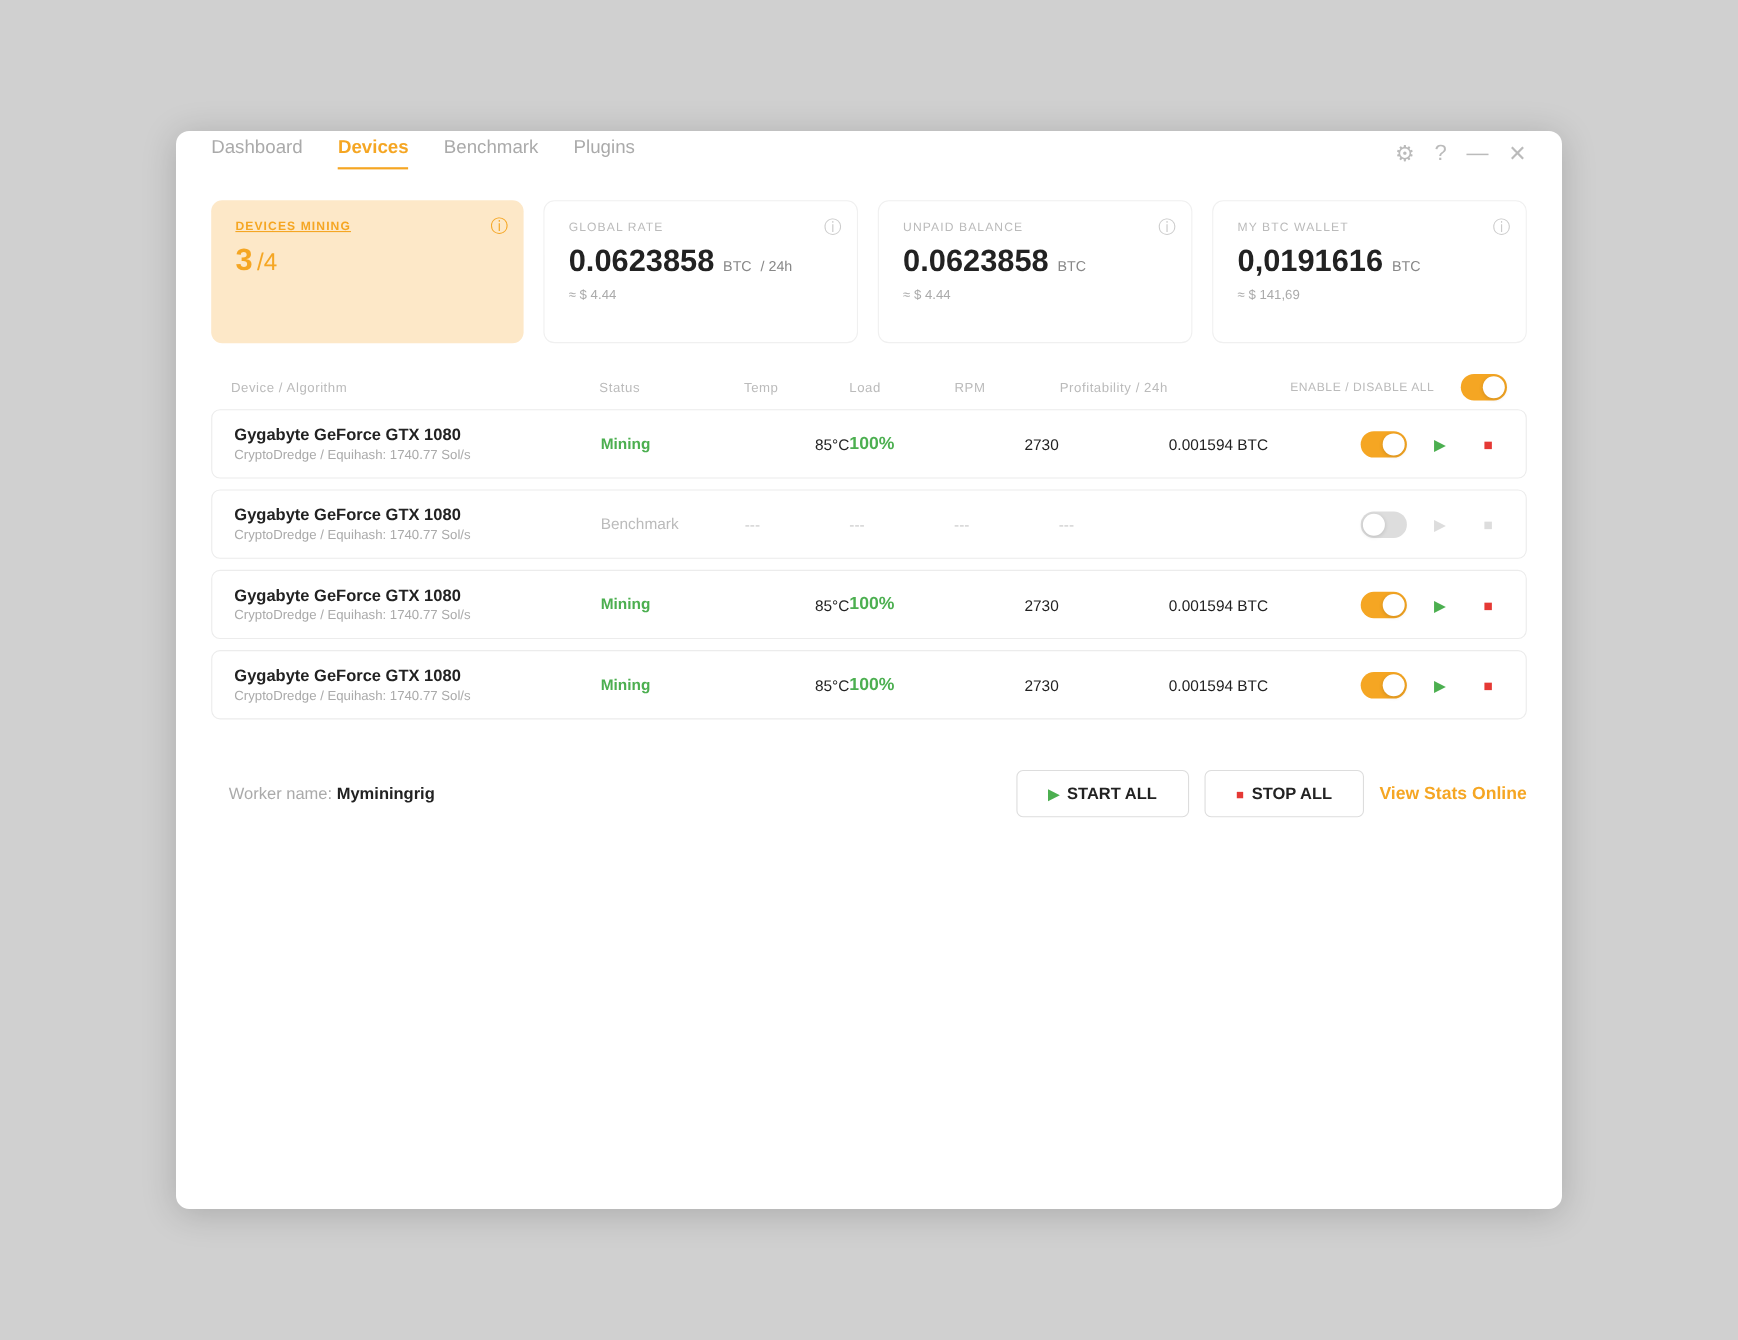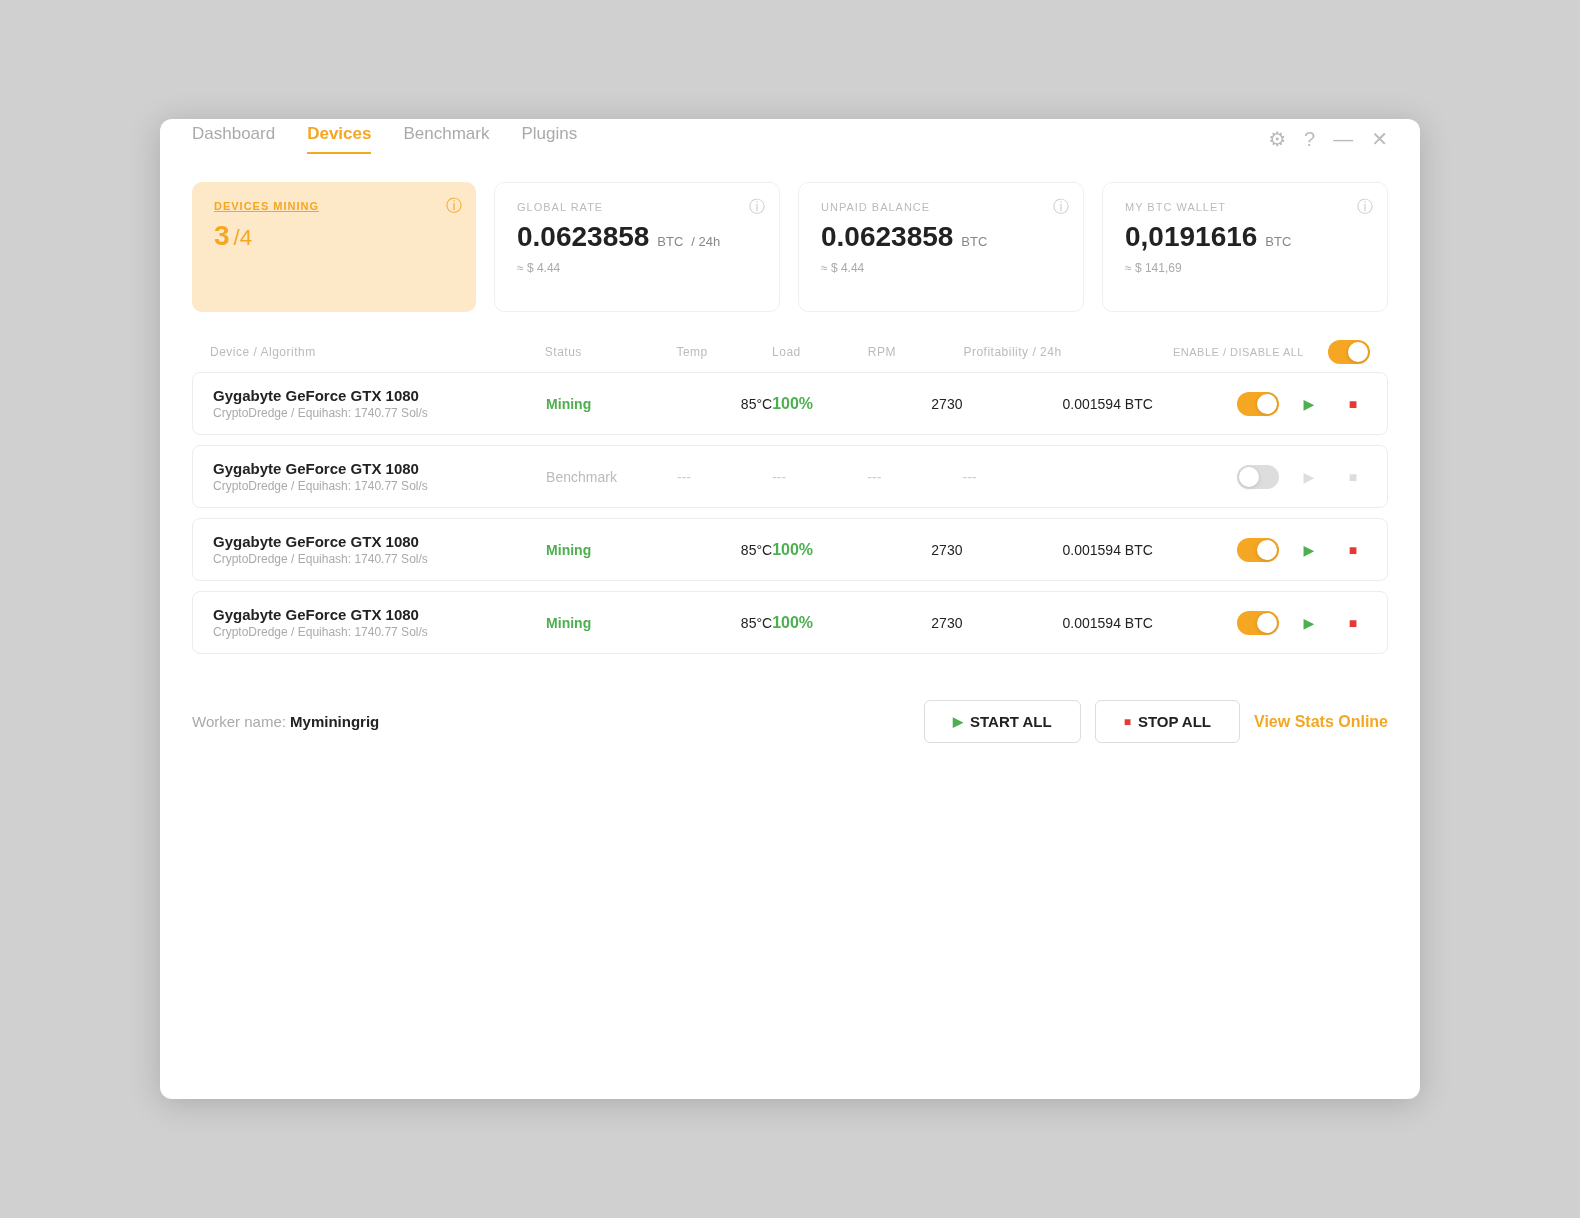--- a/index.html
+++ b/index.html
@@ -220,20 +220,21 @@
     .footer {
       display: flex;
       align-items: center;
       justify-content: space-between;
       padding: 36px 32px 28px 32px;
       margin-top: 8px;
     }
     .worker-name {
       font-size: 15px;
       color: #aaa;
+      margin-left: 16px;
     }
     .worker-name strong {
       color: #222;
       font-weight: 700;
     }
     .footer-actions {
       display: flex;
       gap: 14px;
       align-items: center;
     }

